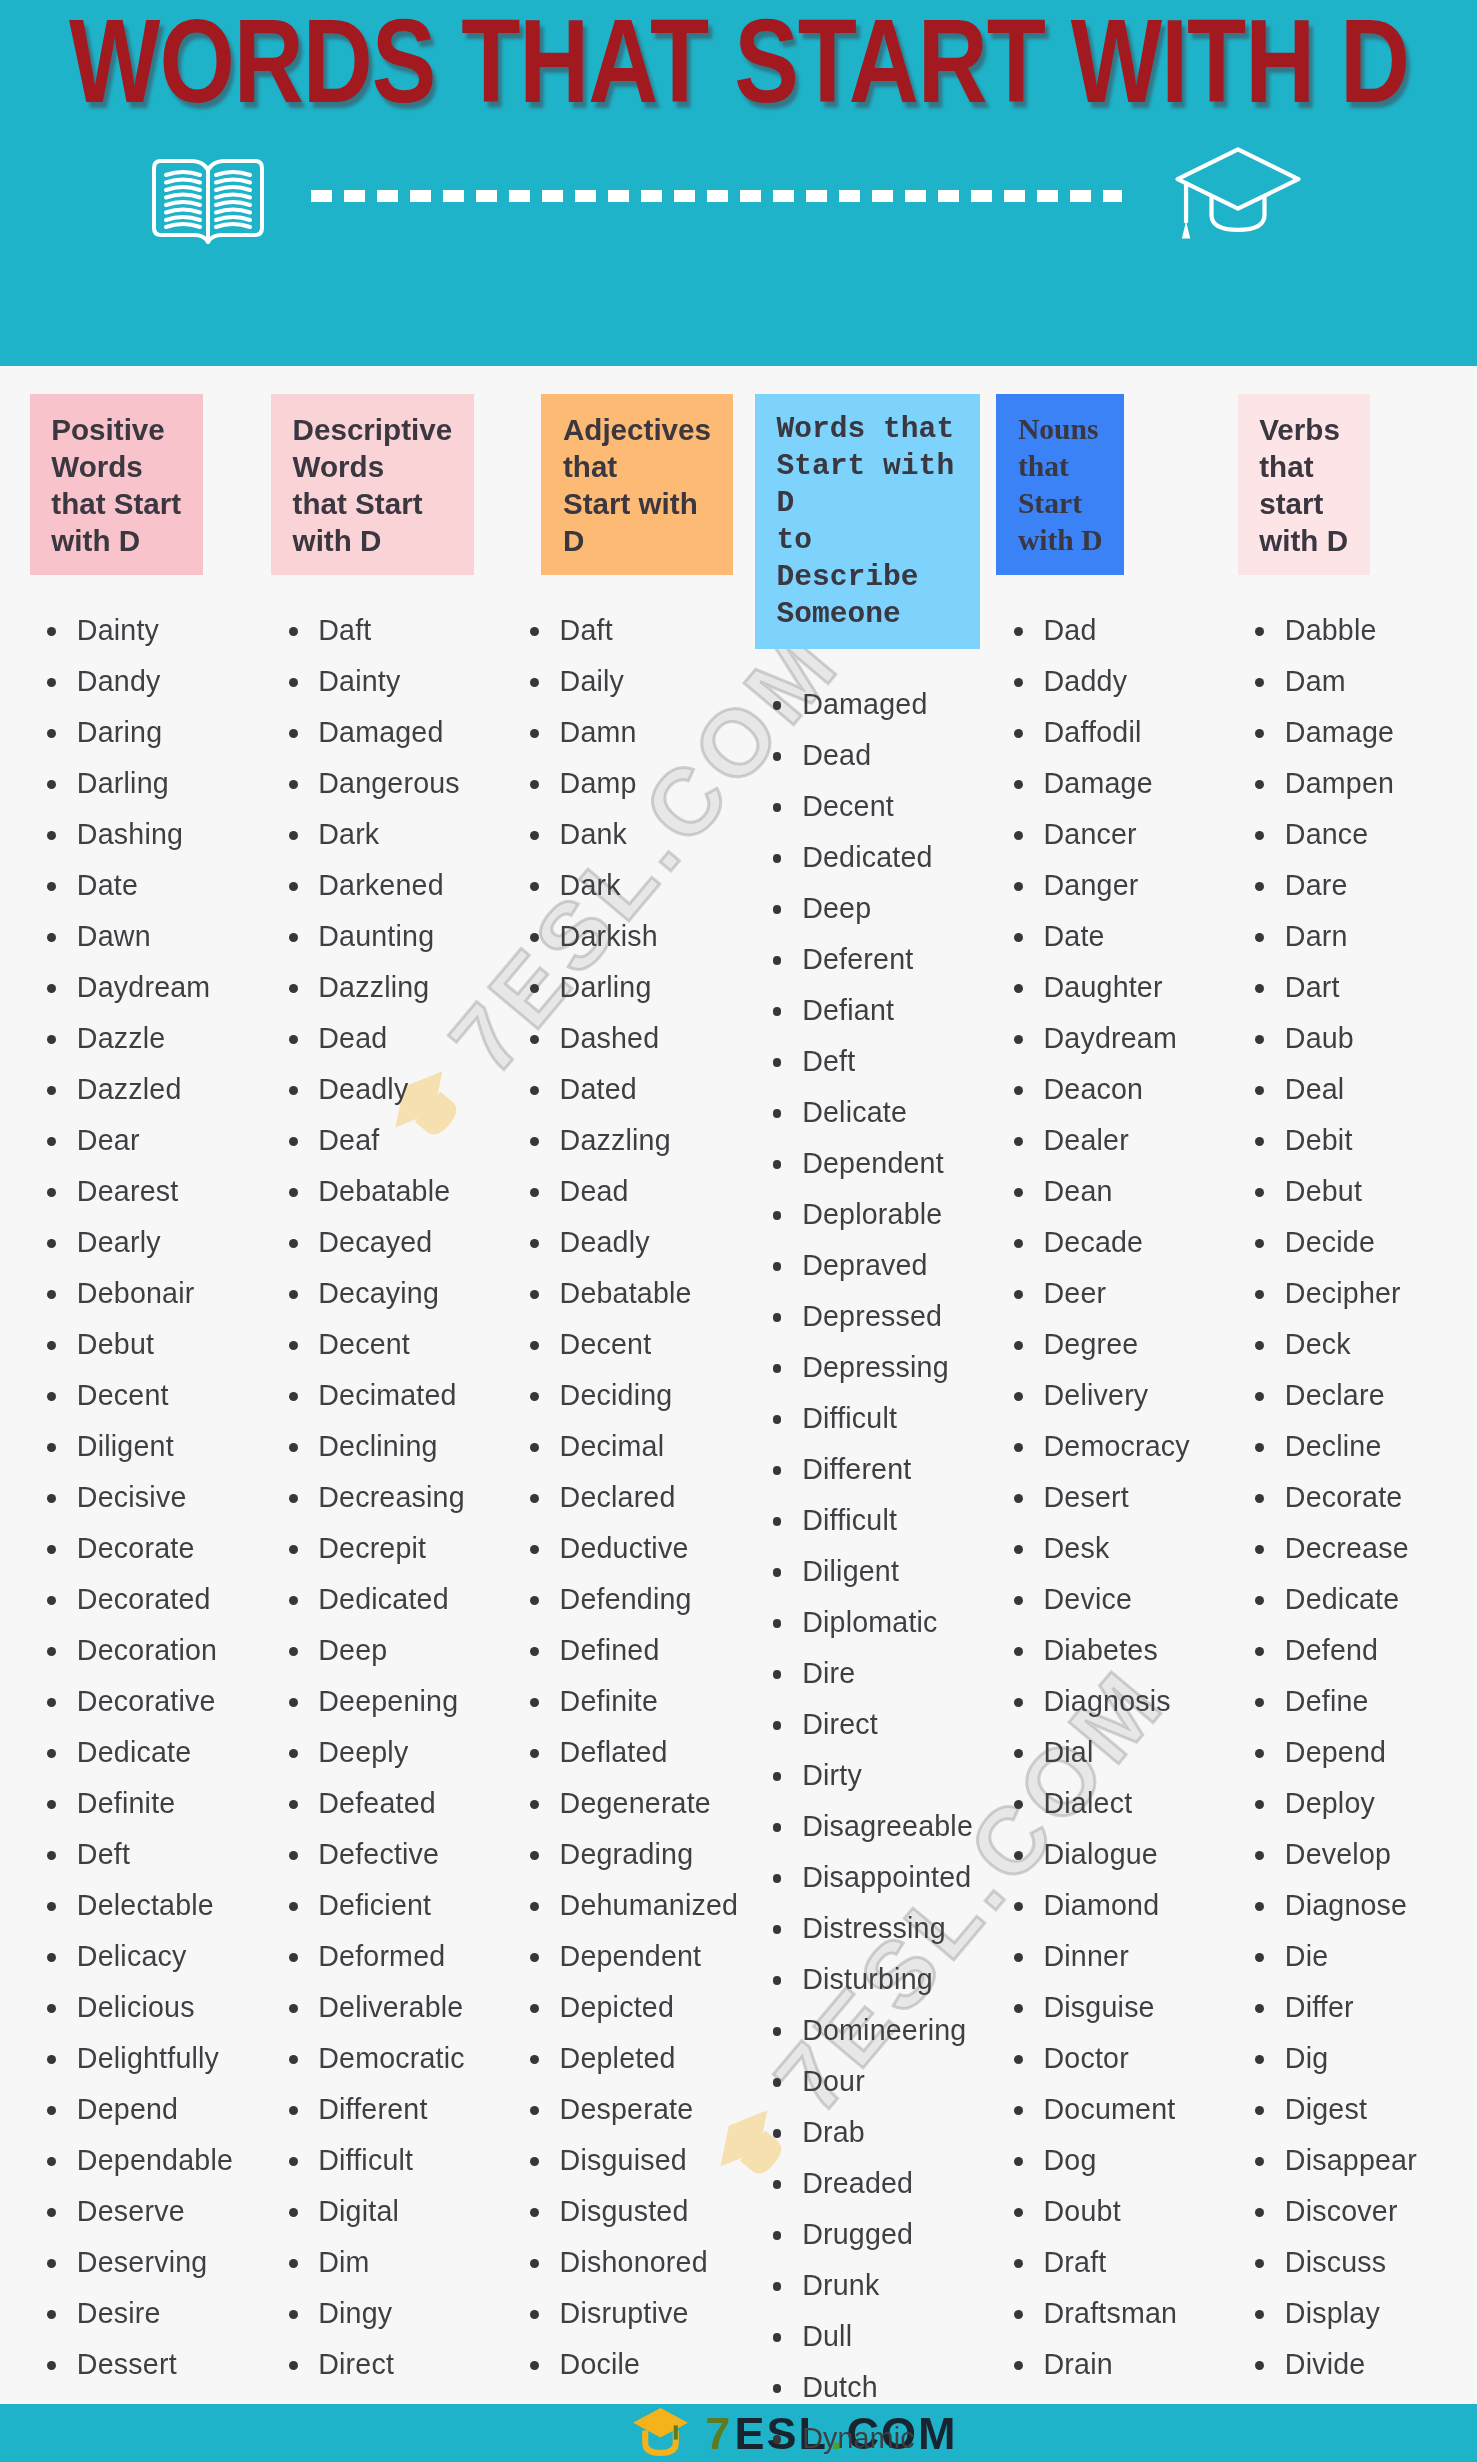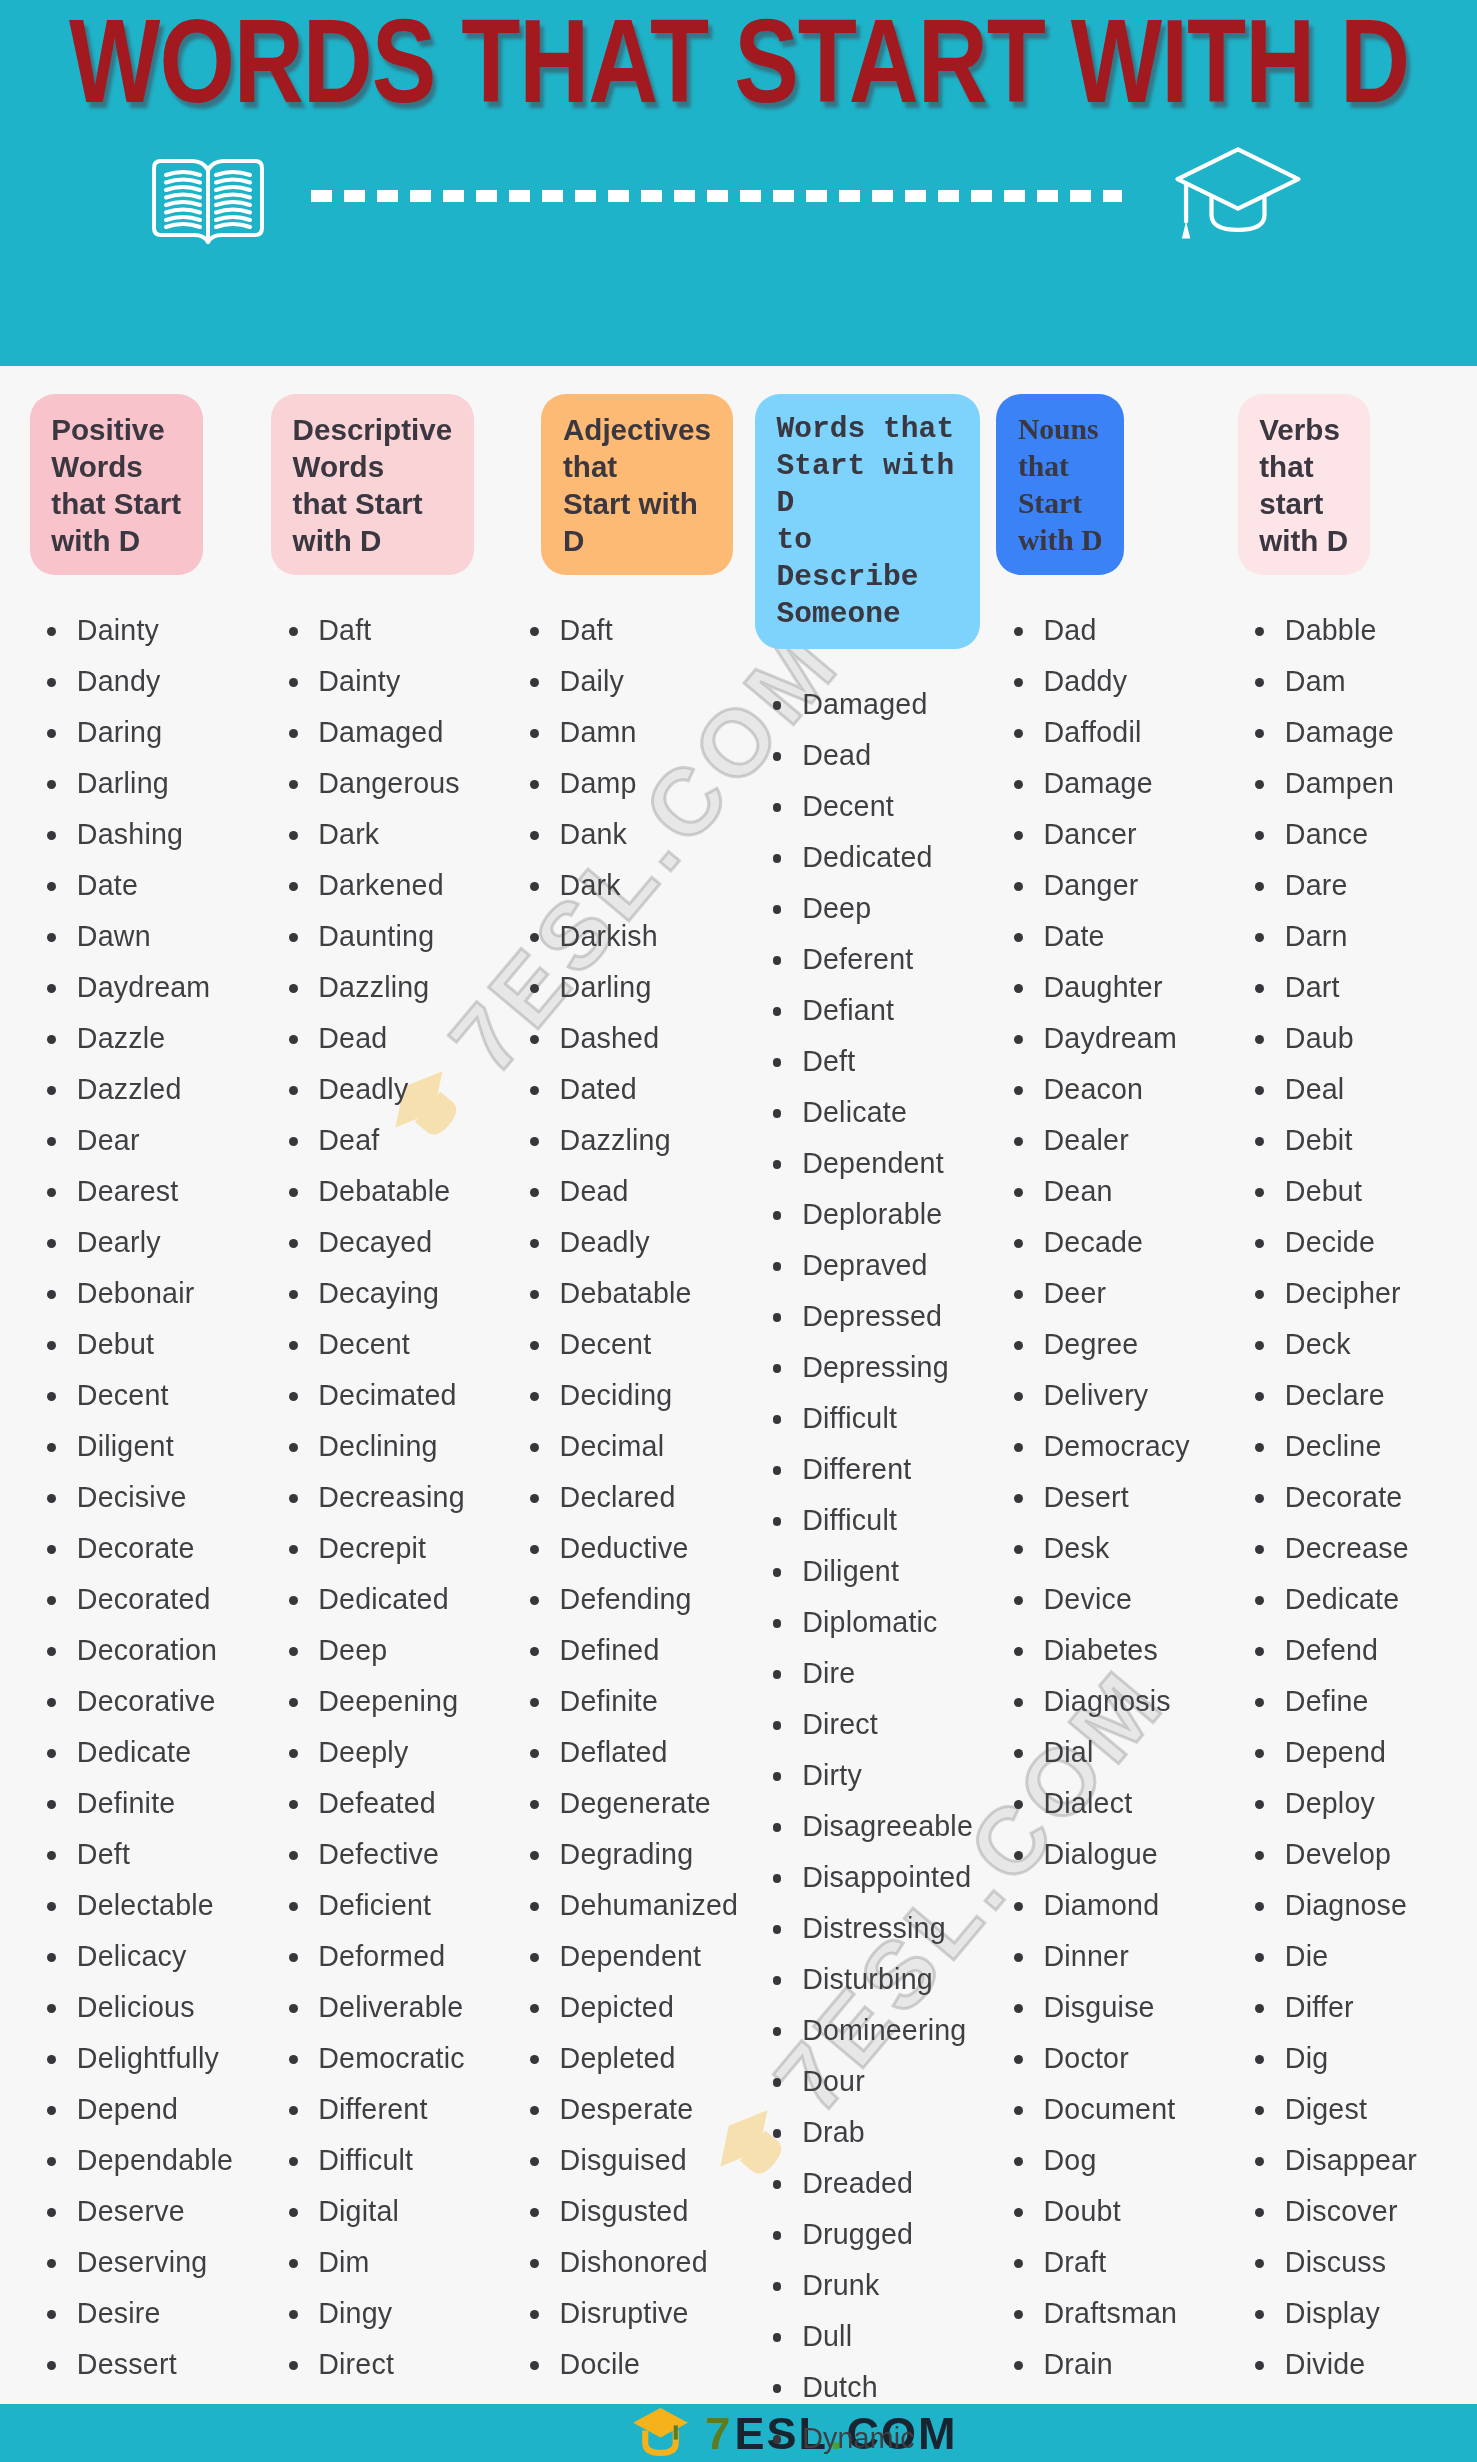--- a/index.html
+++ b/index.html
@@ -35,21 +35,20 @@
     position:relative;z-index:2;
     display:grid;grid-template-columns:repeat(6,1fr);column-gap:16.7px;
     padding:27.6px 15.8px 0 29.6px;box-sizing:border-box;
   }
   .colhead{
     display:inline-block;margin:0;
     white-space:pre-line;
     font-size:29.6px;font-weight:bold;line-height:37px;
     color:var(--header-text,#3a3740);
     padding:17.7px 21.7px 15.8px 21.7px;
-    border-radius:25px;
   }
   .col ul{list-style:none;margin:29.6px 0 0 0;padding:0;}
   .col li{
     display:flex;align-items:center;height:51px;
     font-size:28.6px;font-weight:500;letter-spacing:0.2px;
     color:var(--text-dark,#3f3e42);white-space:nowrap;
   }
   .col li .dot{
     width:8.9px;height:8.9px;border-radius:50%;
     background:#38363b;margin:2px 20.7px 0 17.7px;flex-shrink:0;

